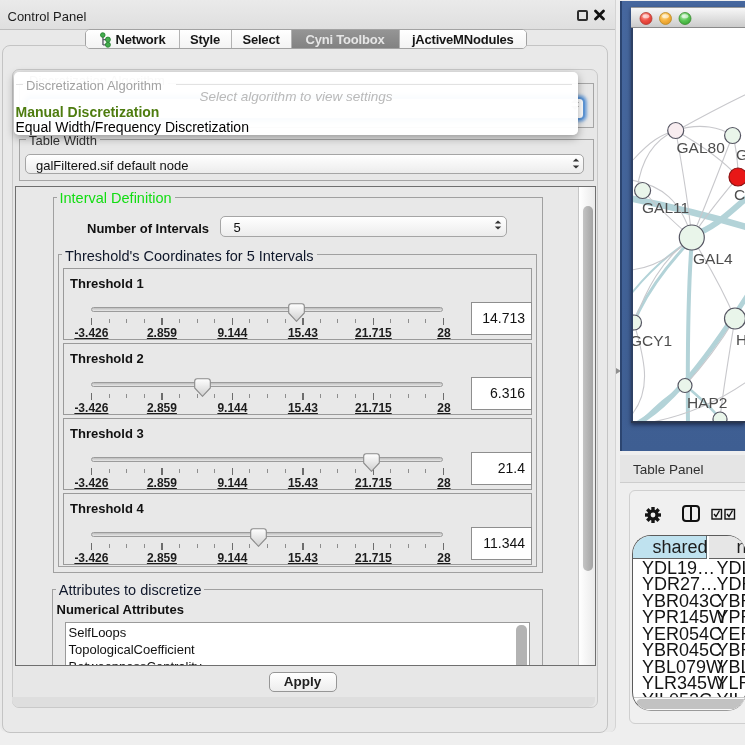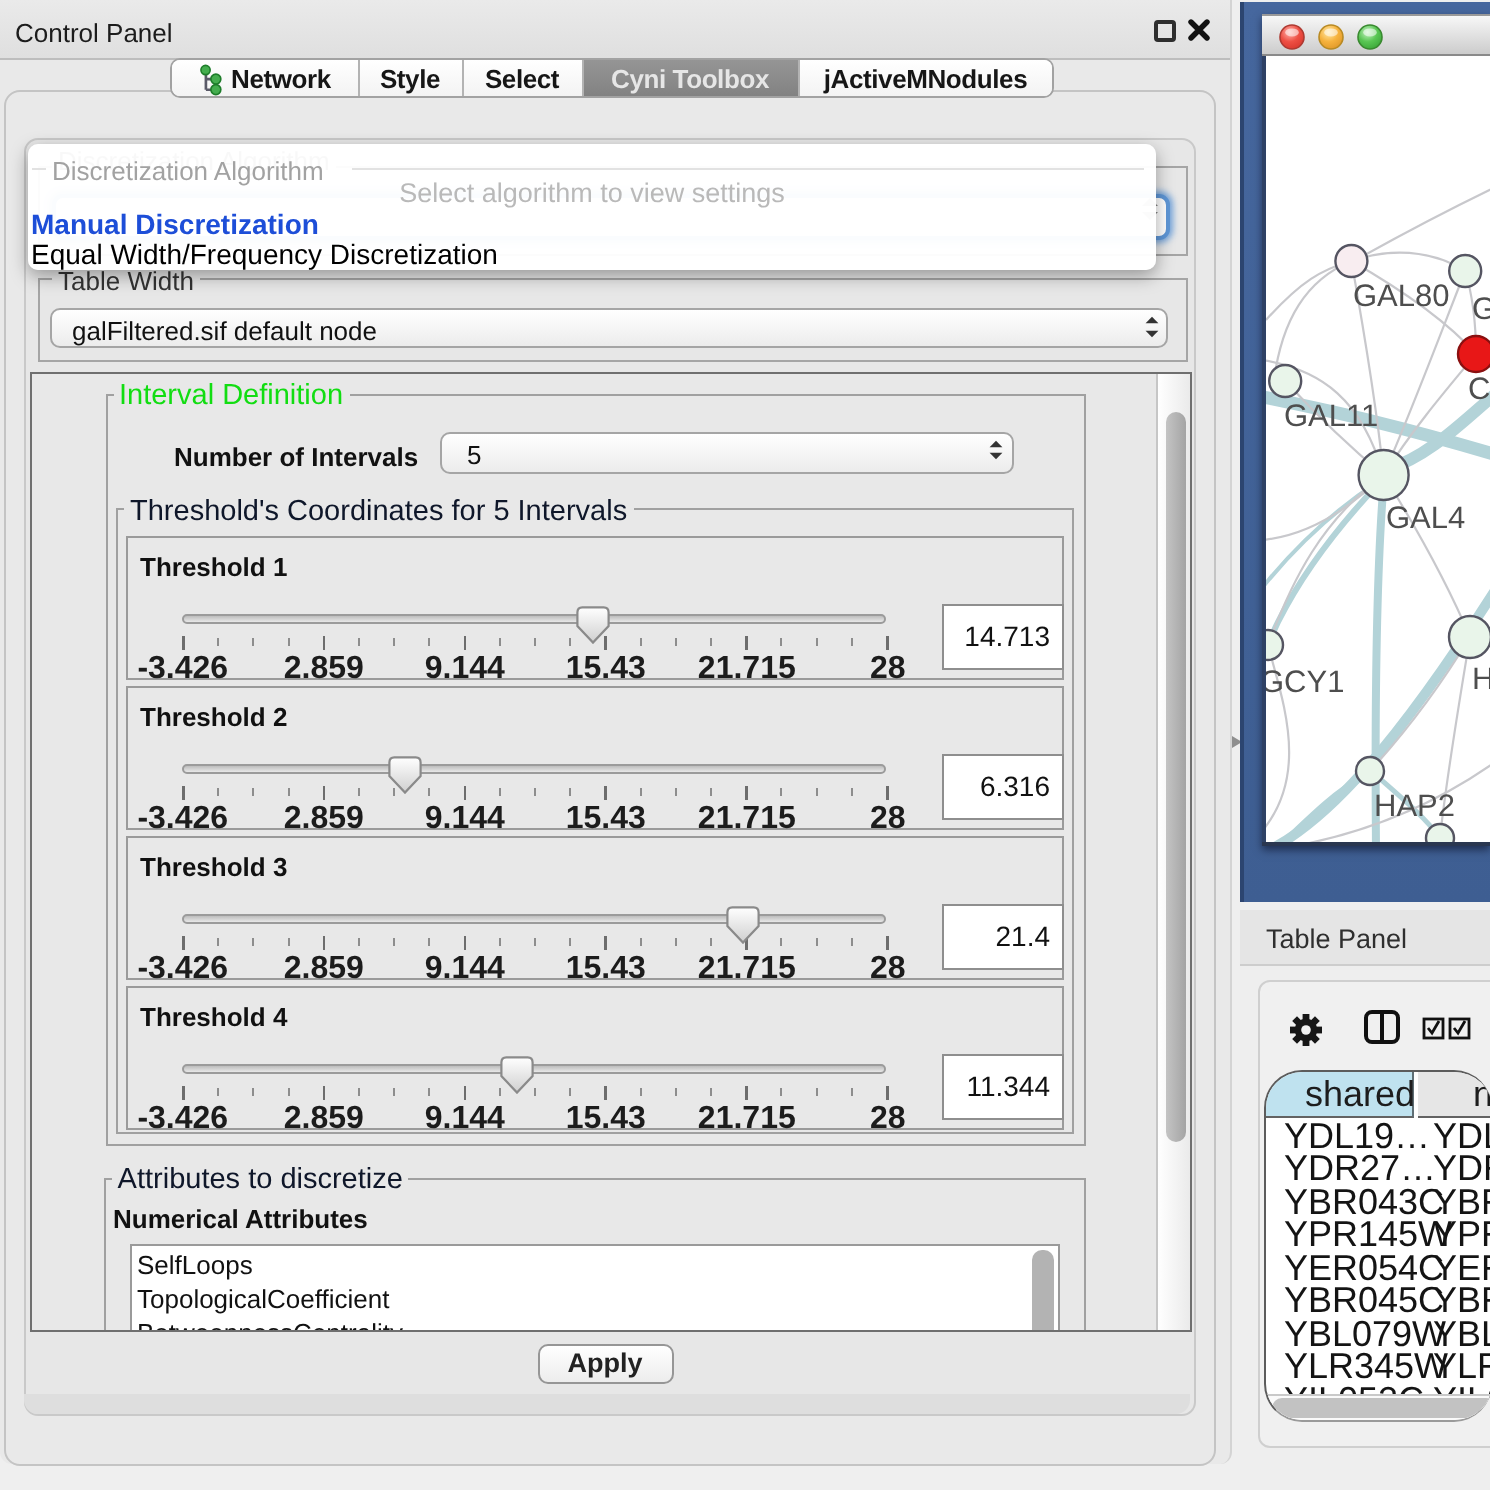--- a/index.html
+++ b/index.html
@@ -36,21 +36,21 @@
 #spane{left:15px;top:186px;width:579px;height:478px;border:1px solid #6f6f6f;background:#e8e8e8;overflow:hidden;z-index:5;}
 
 .greenlab{color:#12dd12;}
 .bluelab{color:#0f172a;}
 .blab{position:absolute;font-size:14.5px;background:#e8e8e8;padding:0 3px;white-space:nowrap;}
 .thbox{position:absolute;left:46.5px;width:467px;height:70px;border:1px solid #9a9a9a;}
 .thbox .ttl{position:absolute;left:6.5px;top:7px;font-size:13px;font-weight:bold;color:#111;}
 .track{position:absolute;left:27.5px;top:37.5px;width:349.5px;height:3px;background:linear-gradient(#bdbdbd,#e8e8e8);border:1px solid #9b9b9b;border-radius:3px;}
 .minor{position:absolute;left:27.9px;top:49.4px;width:356px;height:4.3px;background:repeating-linear-gradient(to right,#8d8d8d 0 1px,transparent 1px 17.6px);}
 .major{position:absolute;left:27.9px;top:48.4px;width:357px;height:7.4px;background:repeating-linear-gradient(to right,#6d6d6d 0 1.3px,transparent 1.3px 70.4px);}
-.tlab{position:absolute;top:56.8px;font-size:16px;font-weight:bold;color:#1c1c1c;transform:translateX(-50%);}
+.tlab{position:absolute;top:56.8px;font-size:12px;font-weight:bold;color:#1c1c1c;transform:translateX(-50%);text-decoration:underline;}
 .vfield{position:absolute;left:407.5px;top:33px;width:53px;height:31px;background:#fff;border:1px solid #8e8e8e;
  font-size:14px;color:#111;text-align:right;line-height:31px;padding-right:5.5px;box-sizing:content-box;}
 .thumb{position:absolute;top:33.4px;}
 </style>
 </head>
 <body>
 
 <div class="abs" style="left:616px;top:367.5px;width:0;height:0;border-top:3.5px solid transparent;border-bottom:3.5px solid transparent;border-left:5px solid #8f8f8f;"></div>
 
 <div id="cpwin" class="abs">
@@ -199,22 +199,22 @@
     <div class="abs" style="left:566.5px;top:19px;width:10px;height:365px;background:linear-gradient(to right,#c4c4c4,#a4a4a4);border-radius:5px;"></div>
   </div>
 
   <div class="abs" style="left:268.5px;top:671.5px;width:66px;height:18px;background:linear-gradient(#ffffff,#ededed);border:1px solid #969696;border-radius:5px;text-align:center;line-height:18px;font-size:13.5px;font-weight:bold;color:#222;">Apply</div>
 
 
   <div class="abs" style="left:14px;top:71.5px;width:564px;height:63px;background:rgba(255,255,255,0.97);border-radius:5px;box-shadow:0 3px 9px rgba(0,0,0,0.35);z-index:50;">
     <div class="abs" style="left:12px;top:6px;font-size:13px;color:#a2a2a2;">Discretization Algorithm</div>
     <div class="abs" style="left:162px;top:12.5px;width:396px;height:1px;background:#e2e2e2;"></div>
     <div class="abs" style="left:2px;top:12.5px;width:7px;height:1px;background:#e2e2e2;"></div>
-    <div style="position:absolute;left:0;right:0;top:17px;text-align:center;font-size:13.5px;color:#b9b9b9;">Select algorithm to view settings</div>
-    <div class="abs" style="left:1.5px;top:32.5px;font-size:14px;font-weight:bold;color:#1d4ed8;">Manual Discretization</div>
+    <div style="position:absolute;left:0;right:0;top:17px;text-align:center;font-size:13.5px;color:#b9b9b9;font-style:italic;">Select algorithm to view settings</div>
+    <div class="abs" style="left:1.5px;top:32.5px;font-size:14px;font-weight:bold;color:#4d7c0f;">Manual Discretization</div>
     <div class="abs" style="left:1.5px;top:47px;font-size:14px;color:#000;">Equal Width/Frequency Discretization</div>
   </div>
 </div>
 
 <div class="abs" style="left:620px;top:1px;width:125px;height:449.5px;background:linear-gradient(#46679e,#3e5e92);overflow:hidden;">
   <div class="abs" style="left:0;top:0;width:2px;height:450px;background:#2c4570;"></div>
 
   <div class="abs" style="left:11px;top:6px;width:114px;height:416px;box-shadow:0 2px 4px rgba(0,0,20,0.5);">
     <div class="abs" style="left:0;top:0;width:114px;height:21px;background:linear-gradient(#f7f7f7,#cccccc);border-top:1px solid #999;border-bottom:1px solid #8a8a8a;box-sizing:border-box;">
       <svg width="114" height="21" viewBox="0 0 114 21">

